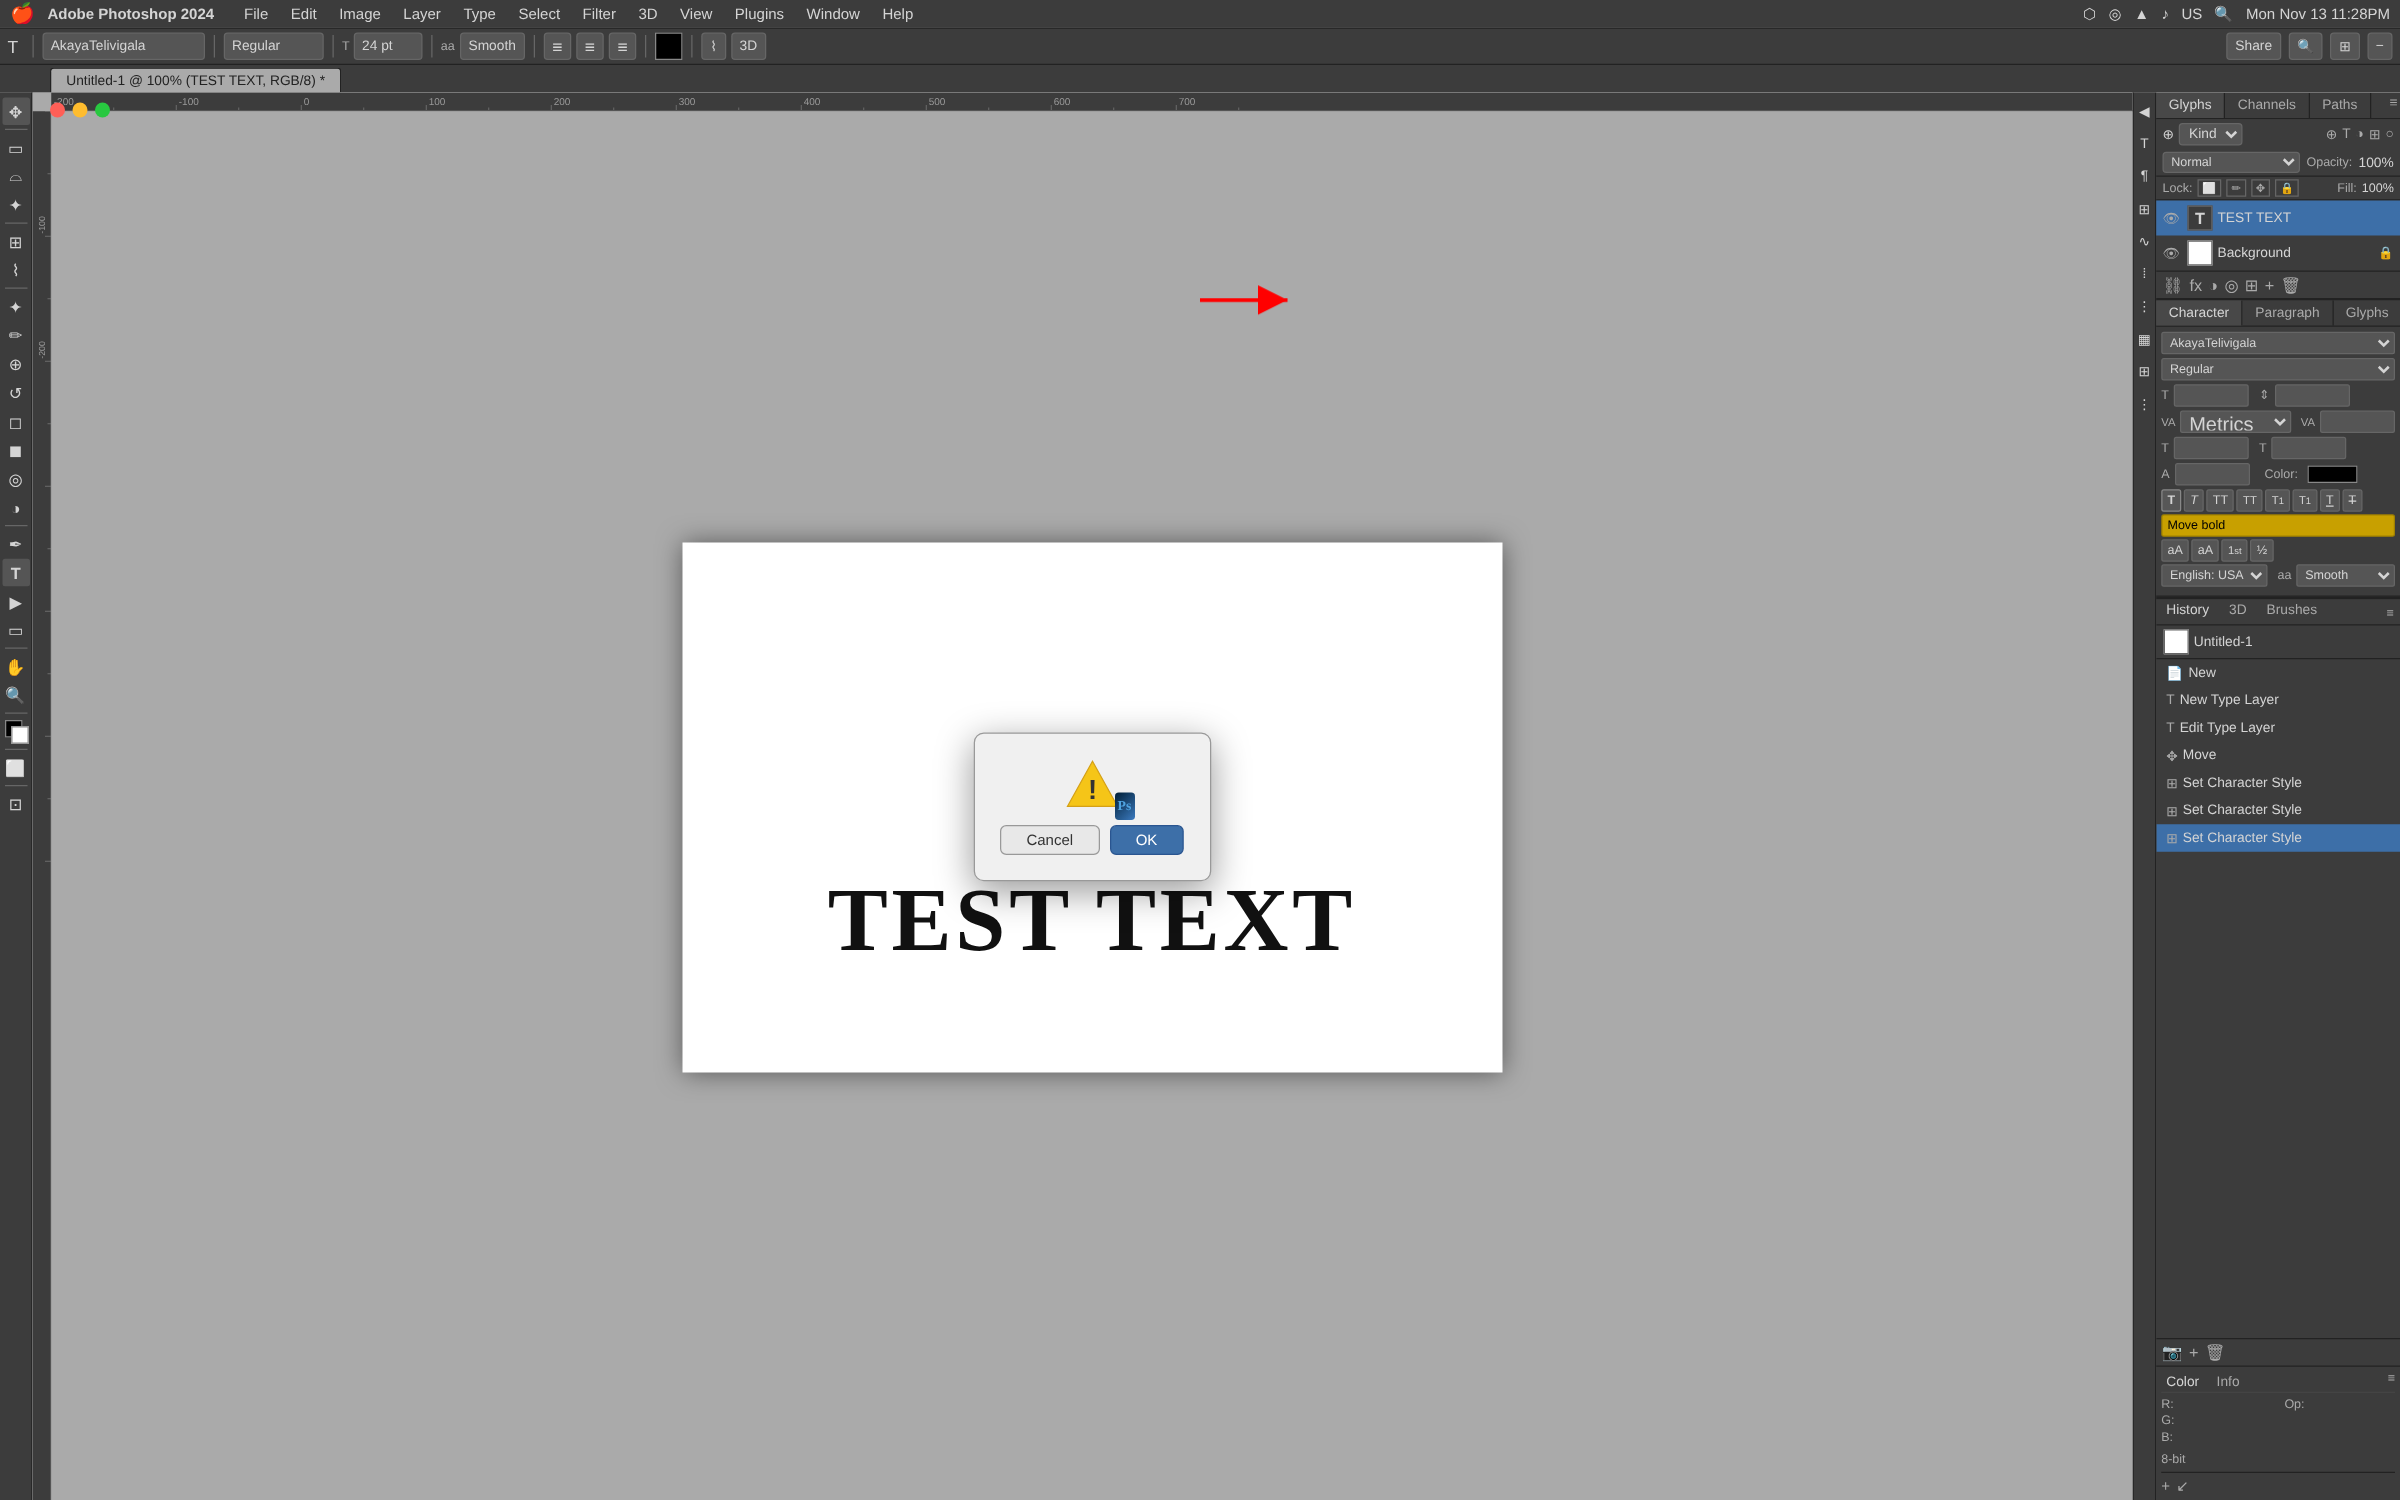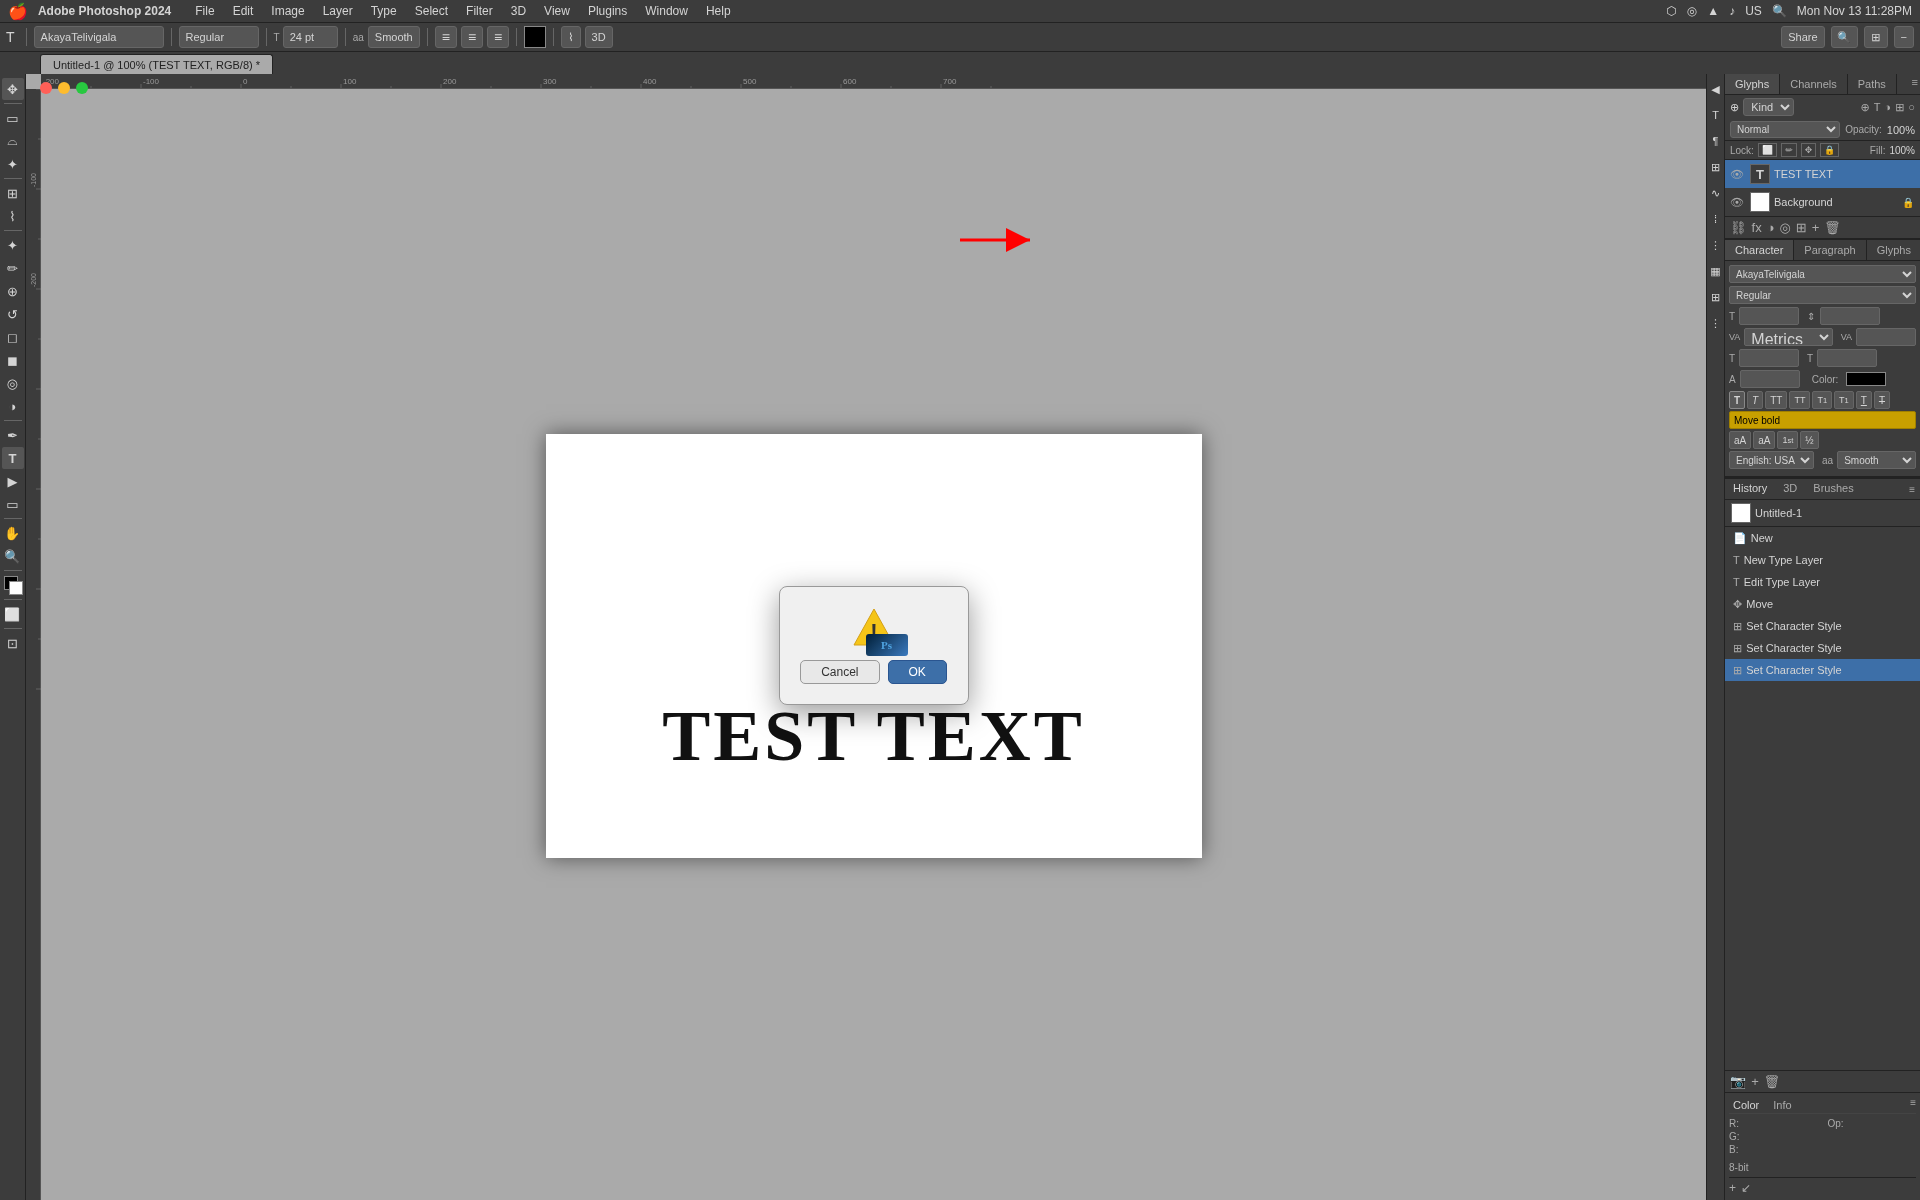--- a/index.html
+++ b/index.html
@@ -338,21 +338,21 @@
           <div id="dialog">
             <div id="dialog-icon">
               
               <div style="position:relative;display:inline-block;">
                 <svg width="44" height="40" viewBox="0 0 44 40">
 
                   <polygon points="22,2 42,38 2,38" fill="#f5c518" stroke="#d4a017" stroke-width="1"></polygon>
                   <text x="22" y="32" text-anchor="middle" font-size="22" font-weight="bold" fill="#333">!</text>
                 </svg>
                 
-                <div style="position:absolute;bottom:-6px;right:-12px;width:42px;height:22px;background:linear-gradient(135deg,#001e36,#3b7abf);border-radius:3px;display:flex;align-items:center;justify-content:center;font-size:11px;font-weight:bold;color:#4fa3e0;font-family:serif;">Ps</div>
+                <div style="position:absolute;bottom:-6px;right:-12px;width:16px;height:22px;background:linear-gradient(135deg,#001e36,#3b7abf);border-radius:3px;display:flex;align-items:center;justify-content:center;font-size:11px;font-weight:bold;color:#4fa3e0;font-family:serif;">Ps</div>
               </div>
             </div>
             <div id="dialog-buttons">
               <button class="dlg-btn dlg-btn-cancel">Cancel</button>
               <button class="dlg-btn dlg-btn-ok">OK</button>
             </div>
           </div>
         </div>
       </div>
     </div>

